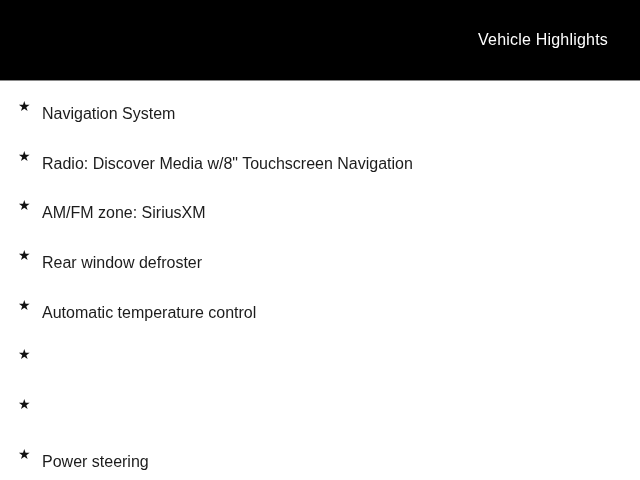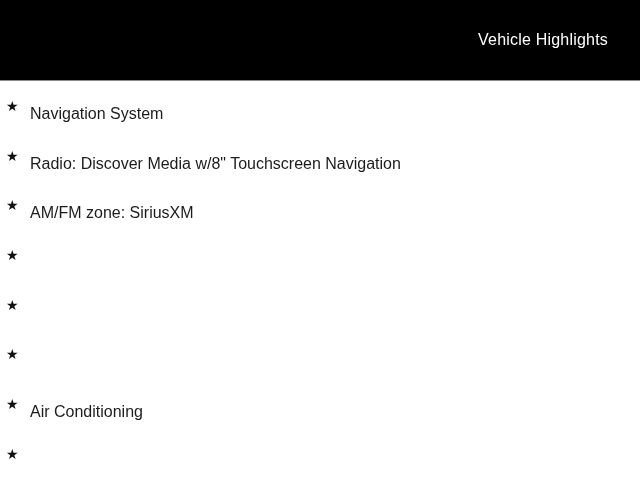--- a/index.html
+++ b/index.html
@@ -1,15 +1,15 @@
 <!DOCTYPE html>
 <html><head>
 <meta charset="utf-8">
 <style>
-  * { box-sizing: border-box; }
+  * { box-sizing: border-box; padding-left: 12px; }
   html, body { margin: 0; padding: 0; }
   body {
     width: 640px;
     height: 480px;
     background: #ffffff;
     font-family: "Liberation Sans", sans-serif;
     overflow: hidden;
   }
   .header-bar {
     height: 81px;
@@ -66,27 +66,29 @@
   <li class="feature-item">
     <span class="star-icon">★</span>
     <span class="item-label">Radio: Discover Media w/8" Touchscreen Navigation</span>
   </li>
   <li class="feature-item">
     <span class="star-icon">★</span>
     <span class="item-label">AM/FM zone: SiriusXM</span>
   </li>
   <li class="feature-item">
     <span class="star-icon">★</span>
+    <span class="item-label">Rear window defroster</span>
+  </li>
+  <li class="feature-item">
+    <span class="star-icon">★</span>
+    <span class="item-label">Automatic temperature control</span>
   </li>
   <li class="feature-item">
     <span class="star-icon">★</span>
   </li>
   <li class="feature-item">
     <span class="star-icon">★</span>
   </li>
   <li class="feature-item">
     <span class="star-icon">★</span>
-    <span class="item-label">Air Conditioning</span>
-  </li>
-  <li class="feature-item">
-    <span class="star-icon">★</span>
+    <span class="item-label">Power steering</span>
   </li>
 </ul>
 
 </body></html>

